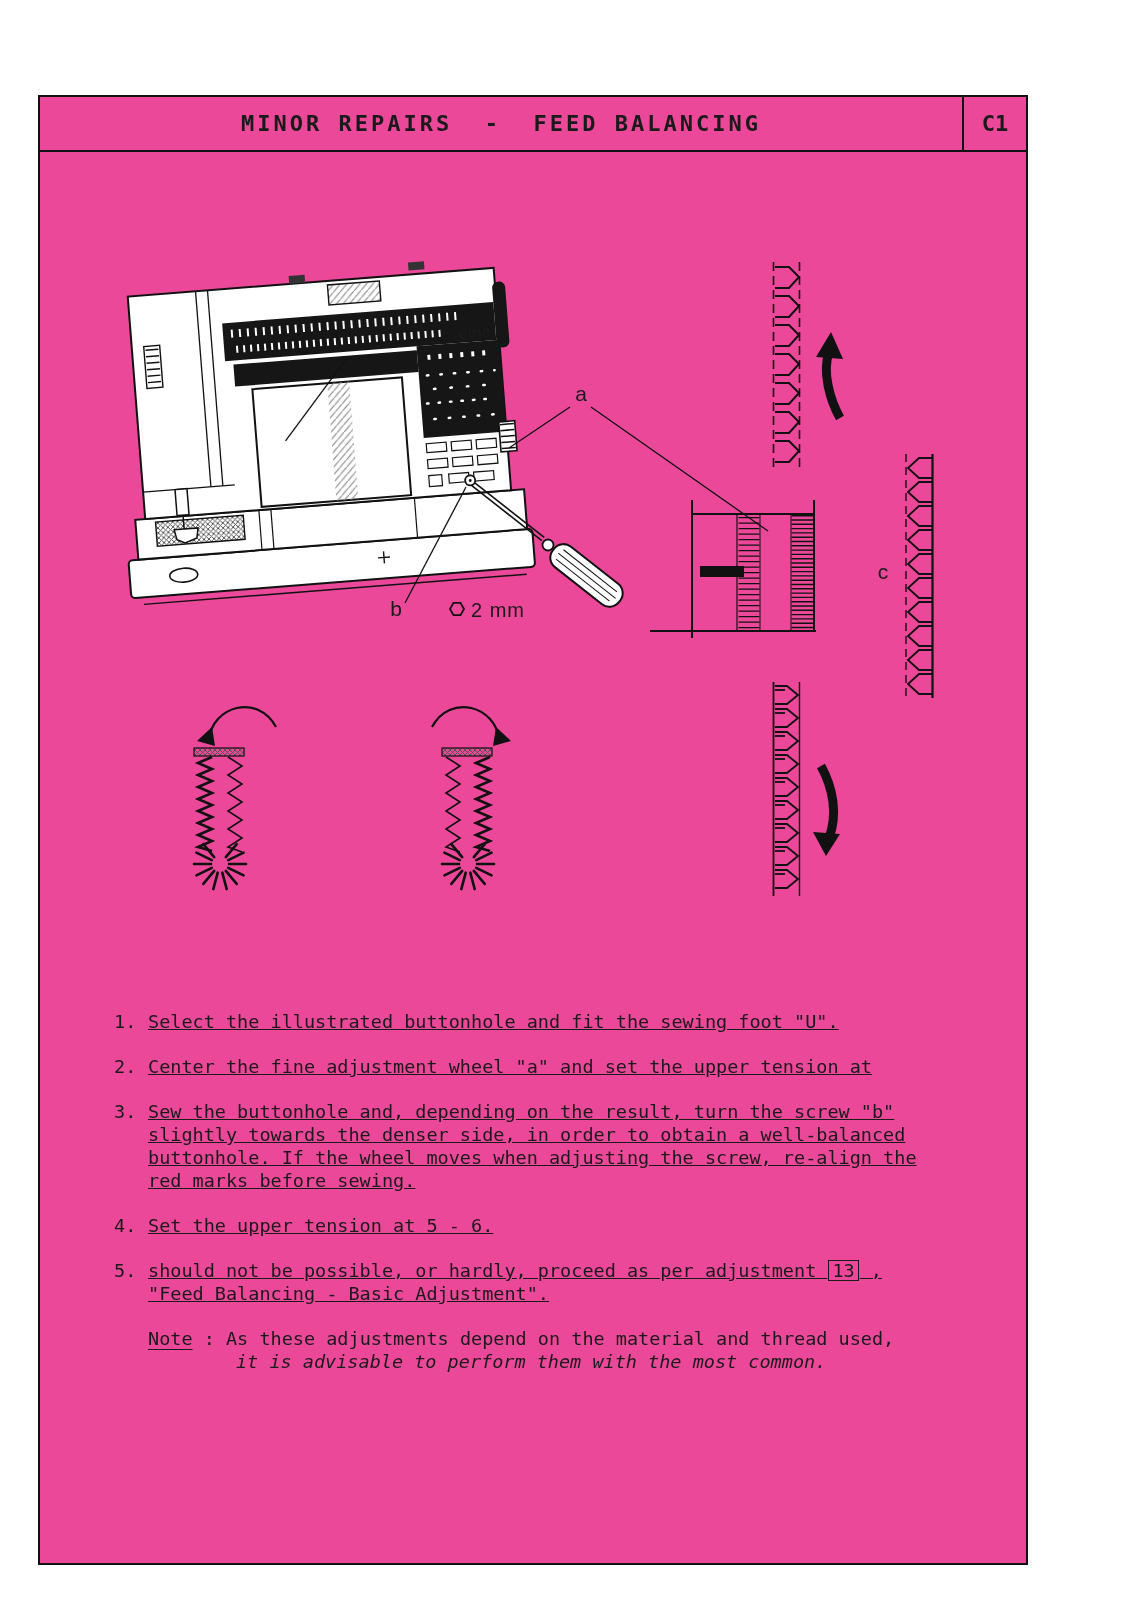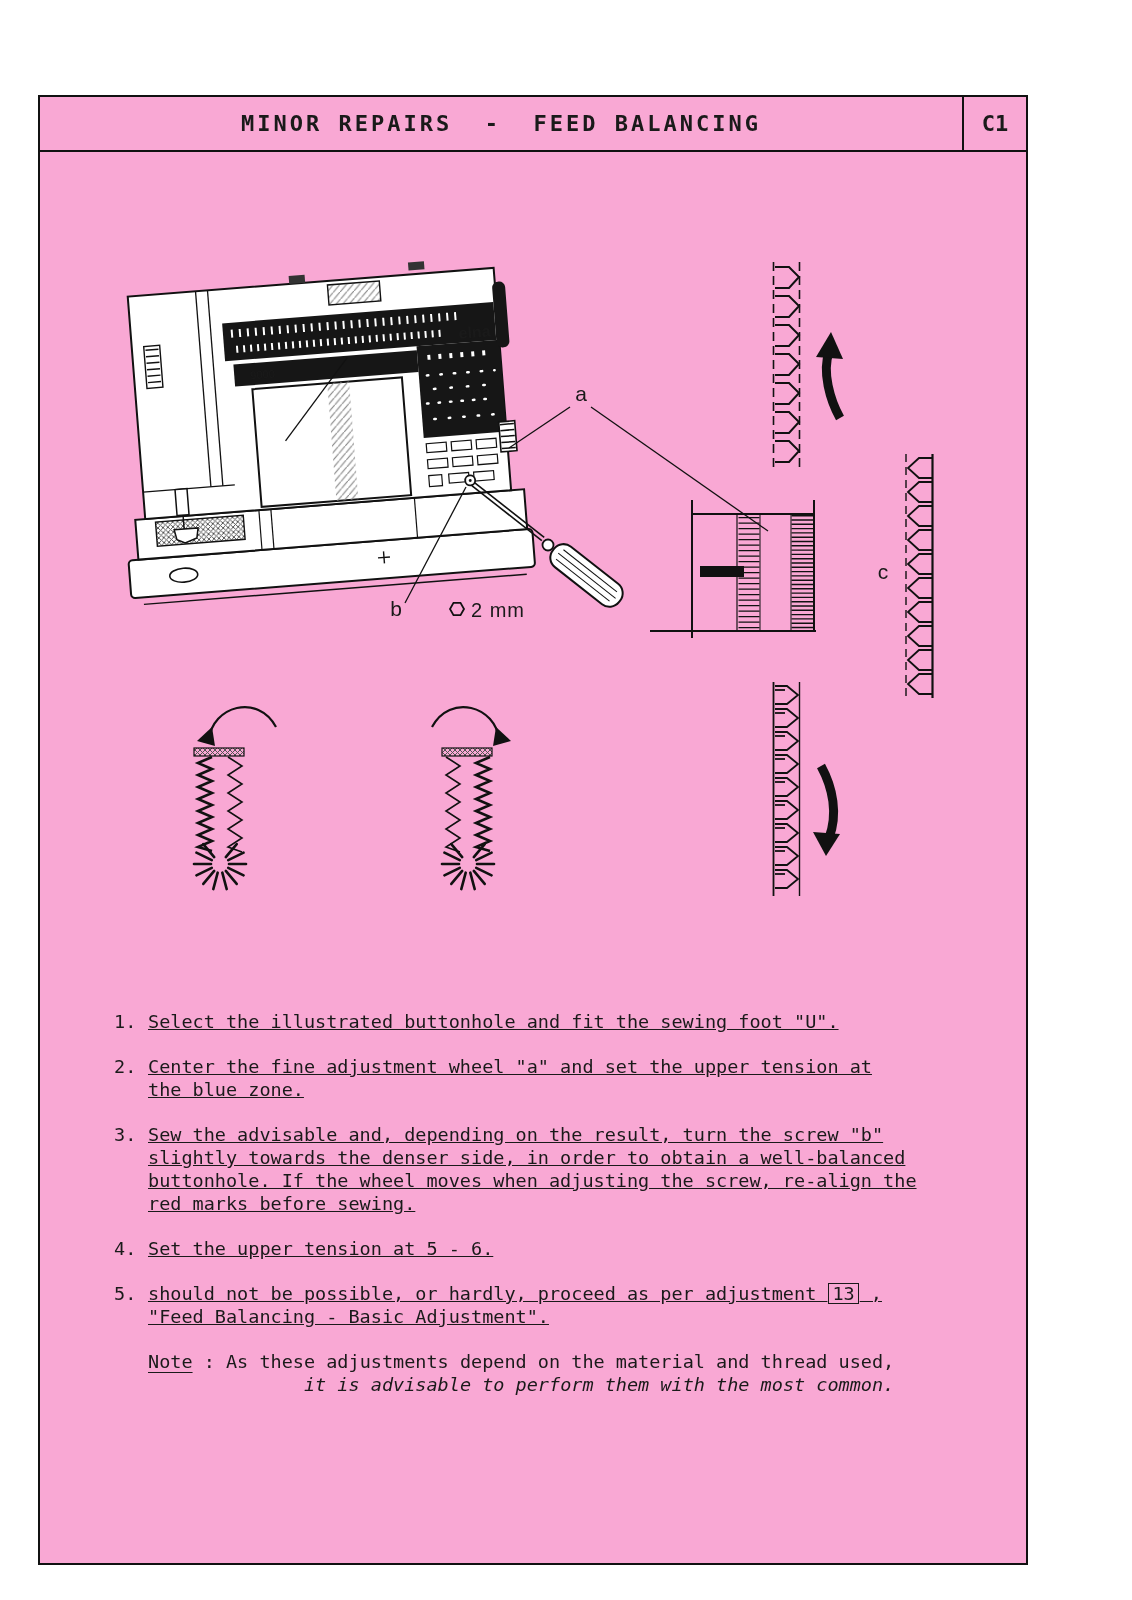--- a/index.html
+++ b/index.html
@@ -1,28 +1,28 @@
 <!DOCTYPE html>
 <html><head>
 <meta charset="utf-8">
 <style>
   html,body{margin:0;padding:0;background:#ffffff;}
   body{width:1132px;height:1600px;position:relative;font-family:"DejaVu Sans Mono",monospace;color:#1a1a1a;}
-  .sheet{position:absolute;left:38px;top:95px;width:990px;height:1470px;border:2.5px solid #111;box-sizing:border-box;background:#f9a8d4;}
+  .sheet{position:absolute;left:38px;top:95px;width:990px;height:1470px;border:2.5px solid #111;box-sizing:border-box;background:#ec4899;}
   .hdr{position:absolute;left:0;top:0;width:100%;height:55px;border-bottom:2.5px solid #111;box-sizing:border-box;display:flex;}
   .hdr-title{flex:1;display:flex;align-items:center;justify-content:center;font-size:22px;font-weight:bold;letter-spacing:3px;white-space:pre;}
   .hdr-code{width:64px;border-left:2.5px solid #111;box-sizing:border-box;display:flex;align-items:center;justify-content:center;font-size:22px;font-weight:bold;}
   .fig{position:absolute;left:0;top:0;width:1132px;height:1000px;}
   .instructions{position:absolute;left:114px;top:1010px;width:880px;font-size:18.5px;line-height:23px;}
   .item{display:flex;margin-bottom:22px;}
   .inum{flex:none;width:34px;white-space:pre;}
   .ilines .line{white-space:pre;text-decoration:underline;}
   .u{text-decoration:underline;text-underline-offset:3px;}
   .refbox{display:inline-block;border:1.6px solid #1a1a1a;padding:0 3px;line-height:19px;margin:0 1px;text-align:center;}
-  .note-row{display:flex;margin-top:0;text-align:right;}
+  .note-row{display:flex;margin-top:0;}
   .note-label{white-space:pre;text-decoration:underline;text-underline-offset:4px;}
   .note-sep{white-space:pre;}
   .note-text .line{white-space:pre;}
   .note-text .line2{margin-left:10px;font-style:italic;}
   svg text{font-family:"Liberation Sans","DejaVu Sans",sans-serif;fill:#1a1a1a;}
 </style>
 </head>
 <body>
 
 <div class="sheet">
@@ -240,28 +240,27 @@
     <span class="inum">1.</span>
     <div class="ilines">
       <div class="line">Select the illustrated buttonhole and fit the sewing foot "U".</div>
     </div>
   </div>
 
   <div class="item">
     <span class="inum">2.</span>
     <div class="ilines">
       <div class="line">Center the fine adjustment wheel "a" and set the upper tension at</div>
-      <div class="line">the blue zone.</div>
     </div>
   </div>
 
   <div class="item">
     <span class="inum">3.</span>
     <div class="ilines">
-      <div class="line">Sew the advisable and, depending on the result, turn the screw "b"</div>
+      <div class="line">Sew the buttonhole and, depending on the result, turn the screw "b"</div>
       <div class="line">slightly towards the denser side, in order to obtain a well-balanced</div>
       <div class="line">buttonhole. If the wheel moves when adjusting the screw, re-align the</div>
       <div class="line">red marks before sewing.</div>
     </div>
   </div>
 
   <div class="item">
     <span class="inum">4.</span>
     <div class="ilines">
       <div class="line">Set the upper tension at 5 - 6.</div>

